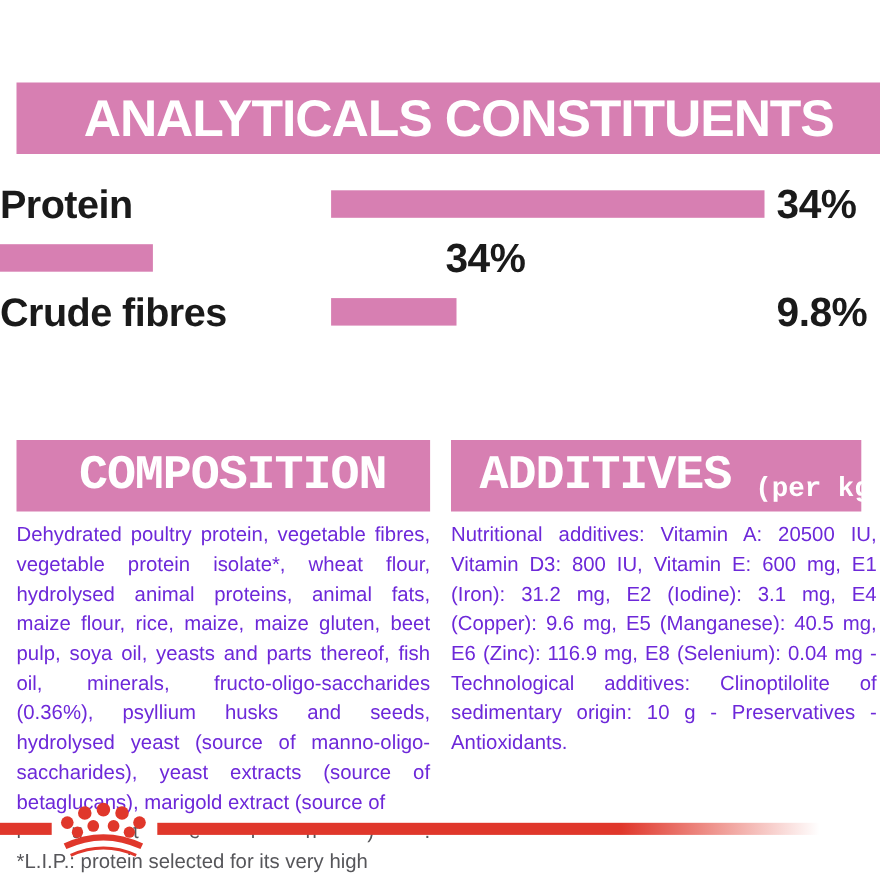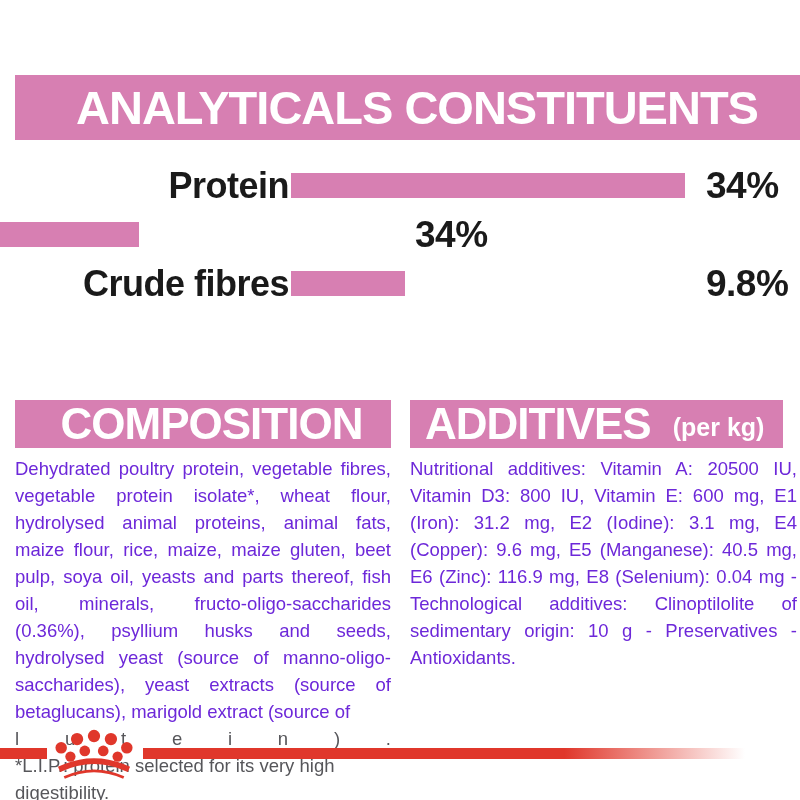--- a/index.html
+++ b/index.html
@@ -13,36 +13,36 @@
     display:flex;align-items:center;justify-content:center;padding-left:17px;
   }
   #title-banner{
     position:absolute;left:15px;top:75px;width:770px;height:65px;
     font-size:47px;letter-spacing:-1px;white-space:nowrap;
   }
   
   #chart{position:absolute;left:0;top:161px;width:800px;}
   .chart-row{display:flex;align-items:center;height:49px;}
   .chart-label{
-    width:289px;text-align:right;padding-right:2px;flex:0 0 auto;
+    width:289px;padding-right:12px;flex:0 0 auto;
     font-size:36px;font-weight:800;letter-spacing:-0.5px;color:#1a1a1a;
     white-space:nowrap;
   }
   .bar-track{width:394px;flex:0 0 auto;height:25px;position:relative;}
   .bar-fill{height:25px;background:var(--pink);}
   .chart-value{
-    margin-left:21px;font-size:37px;font-weight:800;letter-spacing:-0.5px;
+    margin-left:11px;font-size:37px;font-weight:800;letter-spacing:-0.5px;
     color:#1a1a1a;white-space:nowrap;
   }
   
   .col{position:absolute;top:400px;}
   #composition-col{left:15px;width:376px;}
   #additives-col{left:410px;width:387px;}
-  .section-banner{height:48px;font-size:44px;letter-spacing:-1px;white-space:nowrap;}
-  #additives-banner{width:373px;justify-content:flex-start;padding-left:15px;box-sizing:border-box;align-items:center;text-align:center;}
+  .section-banner{height:65px;font-size:44px;letter-spacing:-1px;white-space:nowrap;font-family:Liberation Mono, monospace;}
+  #additives-banner{width:373px;justify-content:flex-start;padding-left:26px;box-sizing:border-box;align-items:center;text-align:center;}
   #additives-subtitle{
     font-size:25px;letter-spacing:0;align-self:flex-end;
     margin-left:22px;margin-bottom:6px;font-weight:800;margin-top:20px;
   }
   .body-text{
     margin-top:7px;font-size:18.5px;line-height:27px;color:#6d28d9;
     text-align:justify;
   }
   .spread-line{
     font-size:18.5px;line-height:27px;color:#56565a;

